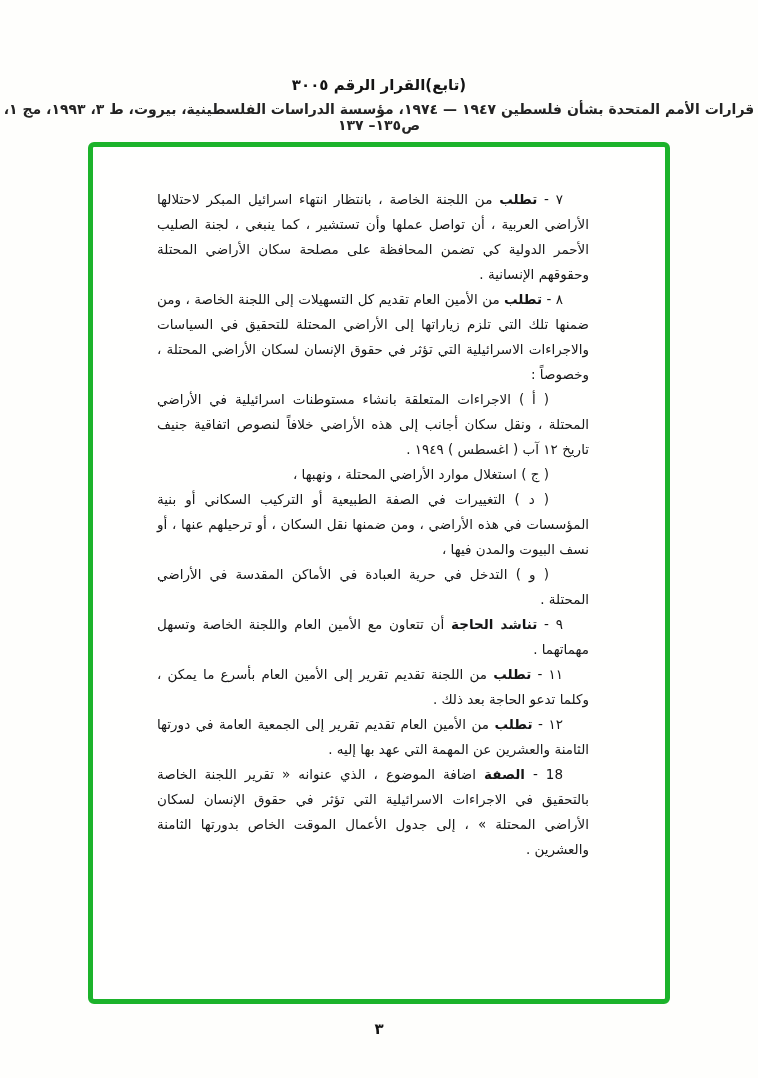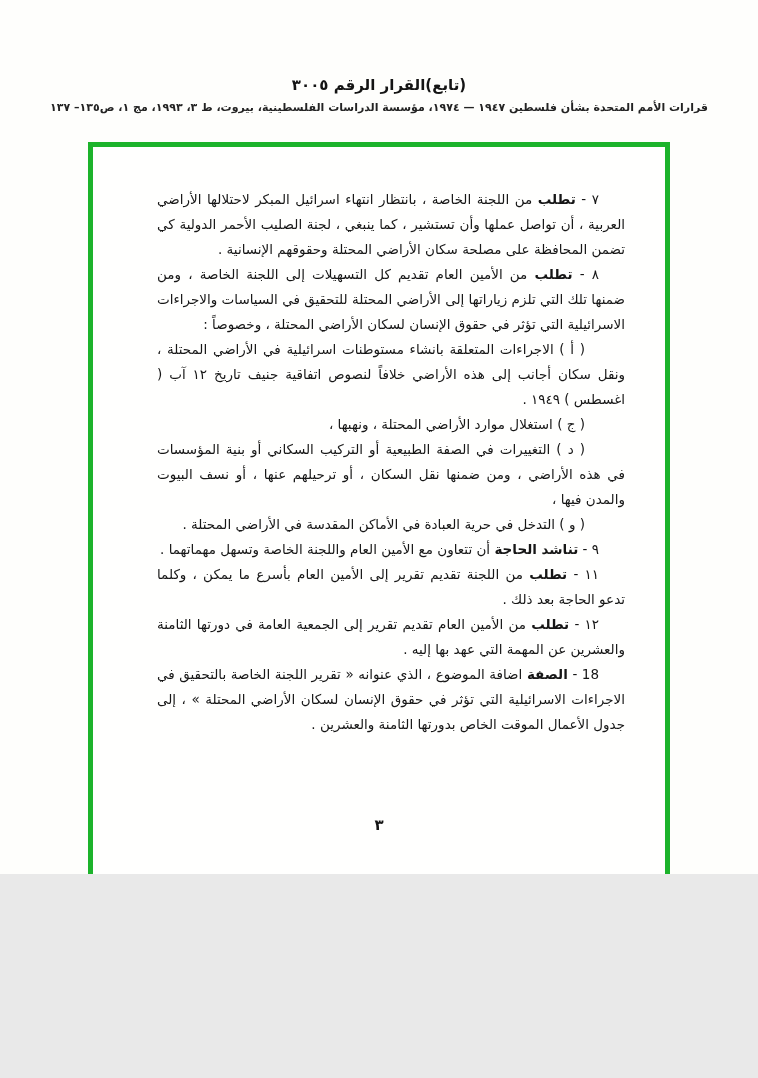--- a/index.html
+++ b/index.html
@@ -4,55 +4,55 @@
 <style>
   * { box-sizing: border-box; }
   html, body { margin: 0; padding: 0; }
   body {
     background: #e9e9e9;
     font-family: "DejaVu Sans", sans-serif;
   }
   .page {
     position: relative;
     width: 758px;
-    height: 874px;
+    height: 1078px;
     margin: 0 auto;
     background: #fefefc;
     overflow: hidden;
   }
   .header {
     position: absolute;
     top: 76px;
     left: 0;
     right: 0;
     text-align: center;
     direction: rtl;
     color: #141414;
   }
   .header-title {
     font-size: 15px;
     font-weight: bold;
     letter-spacing: .5px;
   }
   .header-source {
     margin-top: 7px;
-    font-size: 11px;
+    font-size: 14px;
     font-weight: bold;
     color: #232323;
   }
   .green-box {
     position: absolute;
     left: 88px;
     top: 142px;
     width: 582px;
     height: 862px;
     border: 5px solid #1cb32b;
-    border-radius: 0;
+    border-radius: 6px;
     background: #fffffe;
-    padding: 40px 40px 0 64px;
+    padding: 40px 76px 0 64px;
   }
   .text-col {
     direction: rtl;
     text-align: justify;
     font-size: 13.5px;
     line-height: 25px;
     color: #161616;
   }
   .para { margin: 0; text-indent: 26px; }
   .para.sub { text-indent: 40px; }

